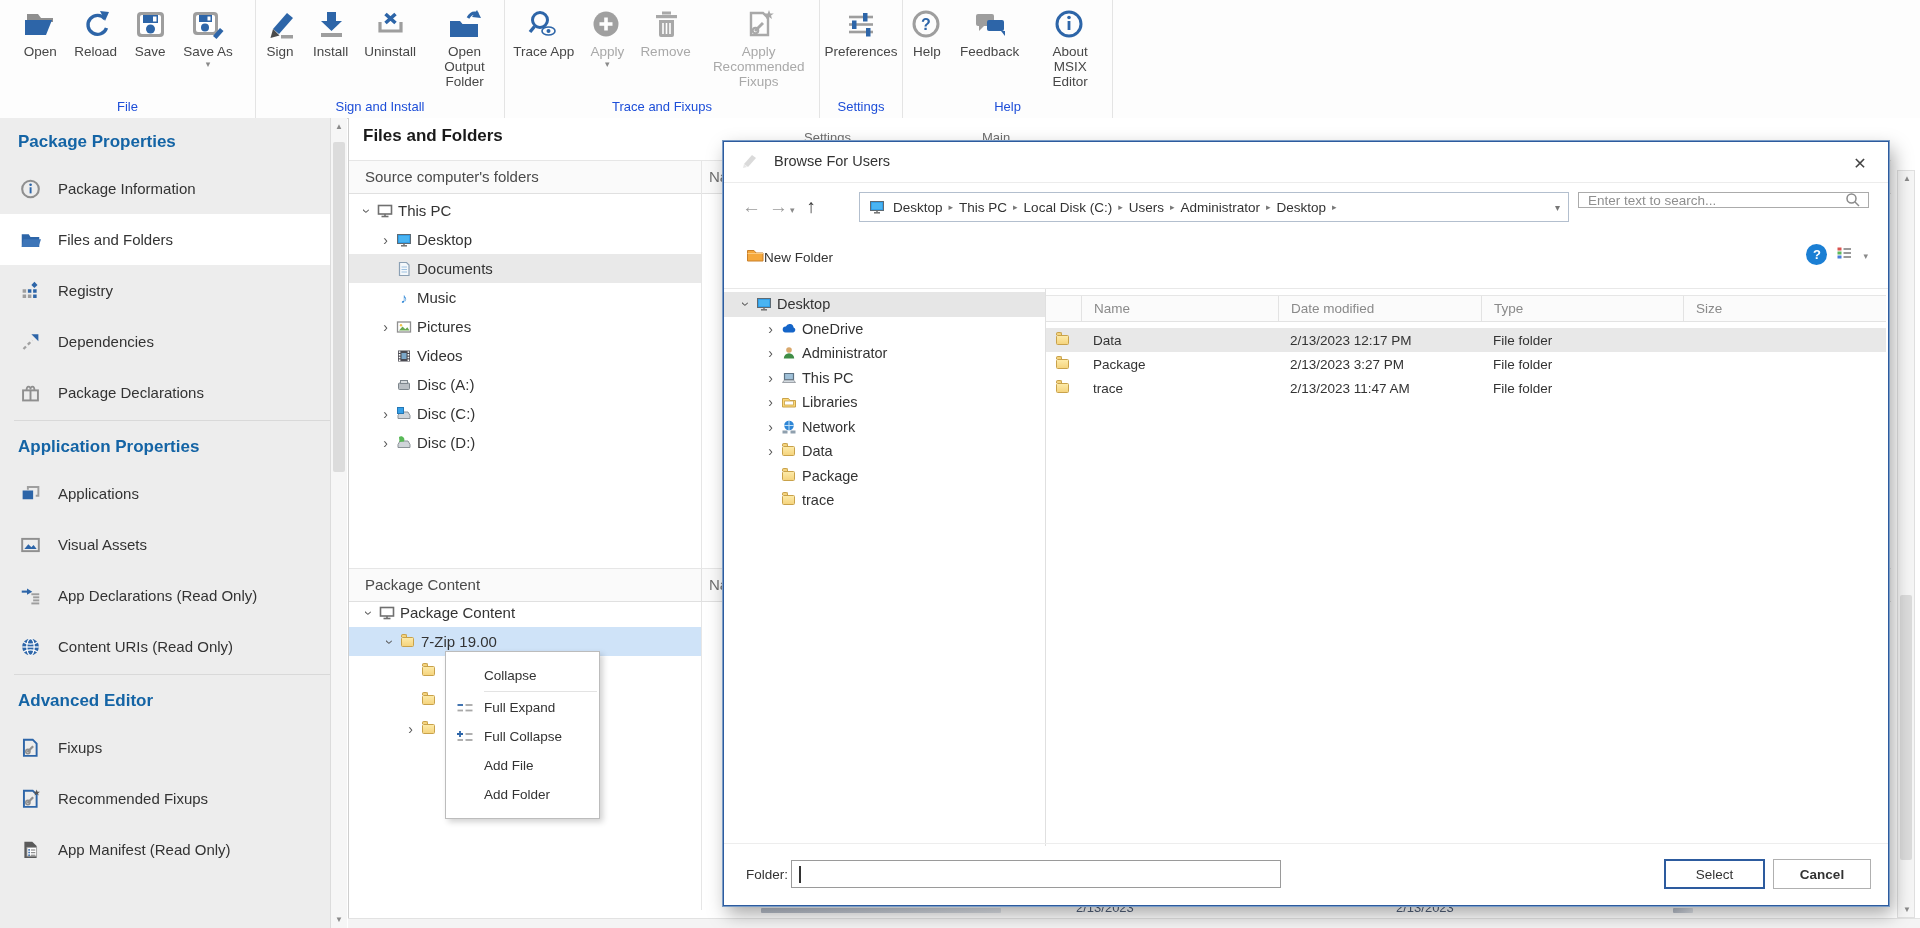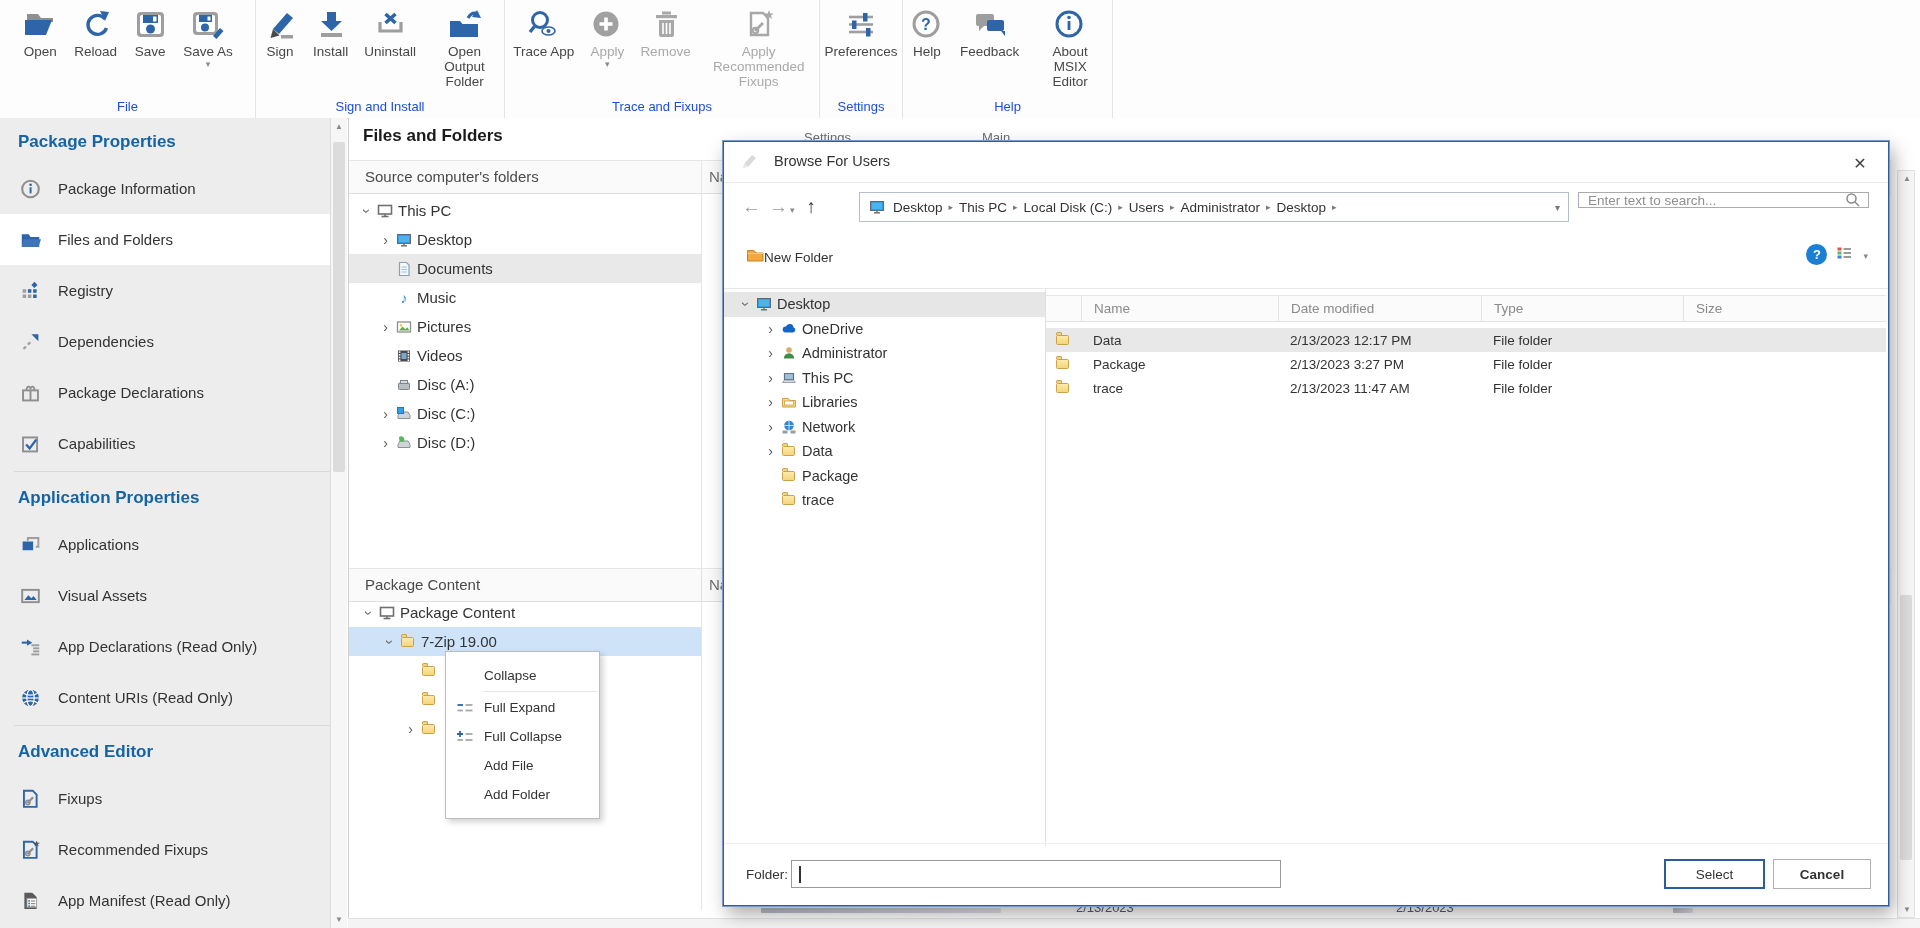--- a/index.html
+++ b/index.html
@@ -374,29 +374,20 @@
       <div class="sb-item">
         <span class="tico">
           <svg width="24" height="24" viewBox="0 0 24 24">
             <rect x="3.5" y="9" width="17" height="11.5" fill="none" stroke="#8f8f8f" stroke-width="2.2"></rect>
             <line x1="12" y1="9" x2="12" y2="20.5" stroke="#8f8f8f" stroke-width="2.2"></line>
             <path d="M7.5 8.5c0-5 4.5-5 4.5-.5 0-4.5 4.5-4.5 4.5.5" fill="none" stroke="#8f8f8f" stroke-width="2"></path>
           </svg>
         </span>
         <span class="lbl">Package Declarations</span>
       </div>
-      <div class="sb-item">
-        <span class="tico">
-          <svg width="24" height="24" viewBox="0 0 24 24">
-            <rect x="3.5" y="4.5" width="16" height="16" fill="none" stroke="#8f8f8f" stroke-width="2.2"></rect>
-            <path d="M7 12.5l4 4.5 7.5-10" fill="none" stroke="#2d65a8" stroke-width="2.6"></path>
-          </svg>
-        </span>
-        <span class="lbl">Capabilities</span>
-      </div>
       <div class="sb-div"></div>
       <div class="sb-head">Application Properties</div>
       <div class="sb-item">
         <span class="tico">
           <svg width="24" height="24" viewBox="0 0 24 24">
             <path d="M9 7V4h12v10h-3" fill="none" stroke="#9e9e9e" stroke-width="2.2"></path>
             <rect x="3" y="8" width="12" height="10" fill="#2d65a8"></rect>
           </svg>
         </span>
         <span class="lbl">Applications</span>

